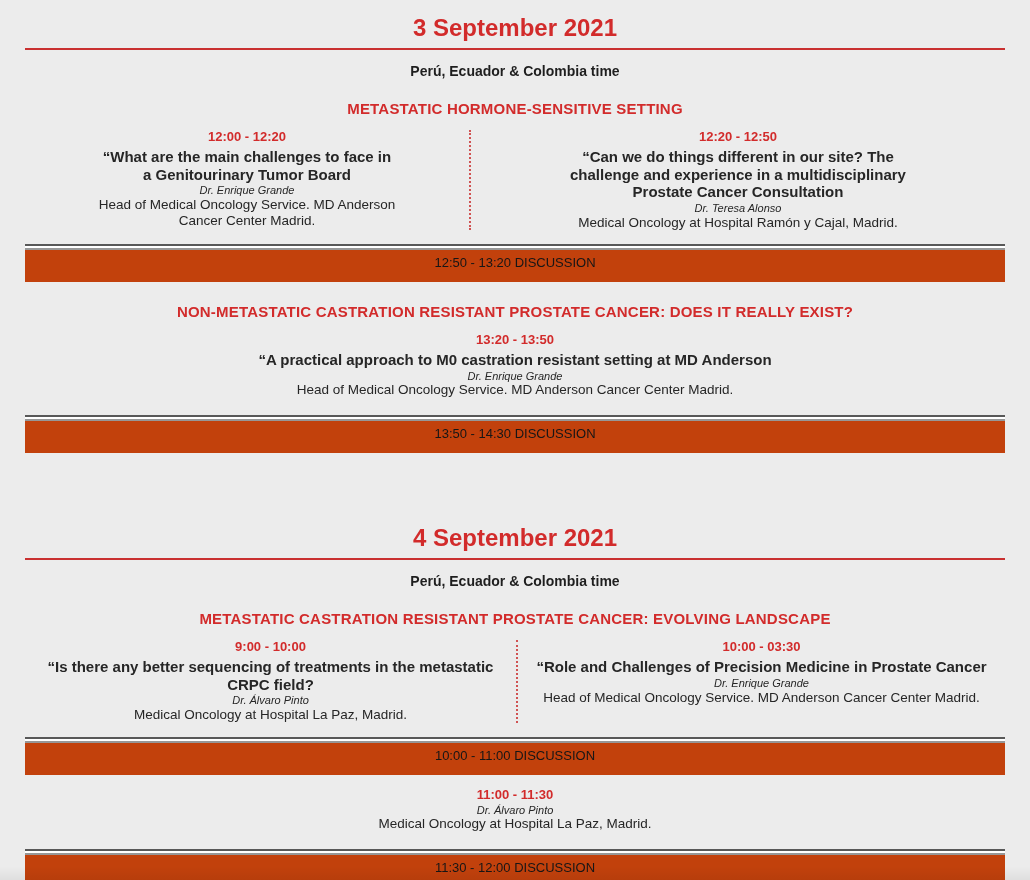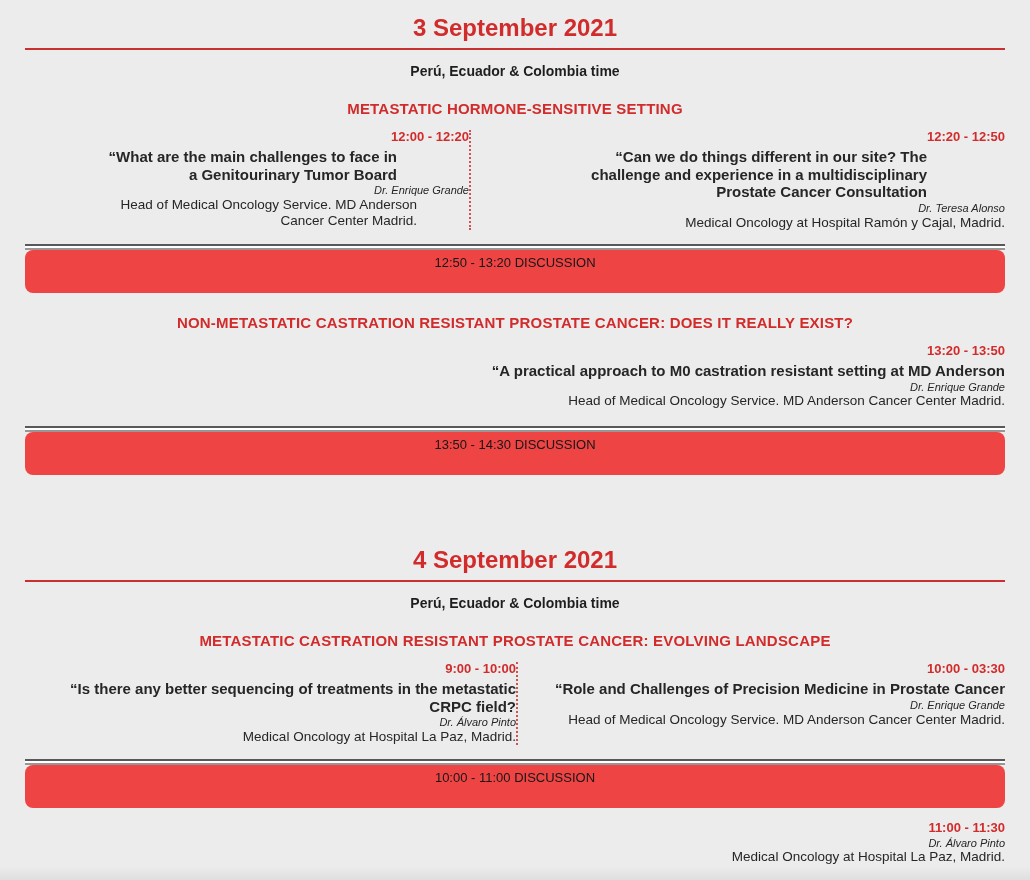--- a/index.html
+++ b/index.html
@@ -30,32 +30,32 @@
   .day2 .date{padding-top:72px;}
   .red-rule{border:none;border-top:2px solid #c93030;margin:7px 0 0;}
   .tz{margin-top:13px;font-size:14px;font-weight:bold;color:#1e1e1e;}
   .session-heading{margin-top:21px;font-size:15px;font-weight:bold;color:var(--red);letter-spacing:.2px;}
   .talks-row{display:flex;margin-top:13px;align-items:stretch;}
   .col{display:flex;flex-direction:column;}
   .day1 .col-l{width:444px;}
   .day2 .col-l{width:491px;}
   .col-r{flex:1;}
   .vdiv{width:0;border-left:2px dotted #d05353;}
-  .talk{text-align:right;}
+  .talk{text-align:center;}
   .talk-time{color:var(--red);font-weight:bold;font-size:13px;line-height:1.15;}
   .talk-title{margin:3px auto 0;font-weight:bold;font-size:15px;color:#262626;line-height:1.17;}
   .talk-speaker{font-style:italic;font-size:11px;line-height:1.15;margin-top:1px;}
   .talk-affil{font-size:13.5px;line-height:1.16;margin:0 auto;}
   .w290{max-width:300px;}
   .w365{max-width:378px;}
   .w330{max-width:340px;}
   .talk.single{margin-top:13px;}
   .discussion{margin:14px 0 0;}
   .dline{height:6px;background:linear-gradient(#585858 0 2px,#fff 2px 4px,#979797 4px 6px);}
-  .dbody{background:#ef4444;padding:5px 0 23px;font-size:13px;color:#161616;border-radius:8px;}
+  .dbody{background:#c2410c;padding:5px 0 12px;font-size:13px;color:#161616;}
   .gap-sm{margin-top:19px;}
   .discussion.last1{margin-top:17px;}
   .cta-wrap{margin-top:11px;text-align:center;position:relative;}
   .cta{
     position:relative;display:inline-block;
     width:295px;height:57px;border:none;cursor:pointer;
     background:var(--btn-red);border-radius:29px;
     box-shadow:0 3px 7px rgba(0,0,0,.28);
   }
   .cta::before{

